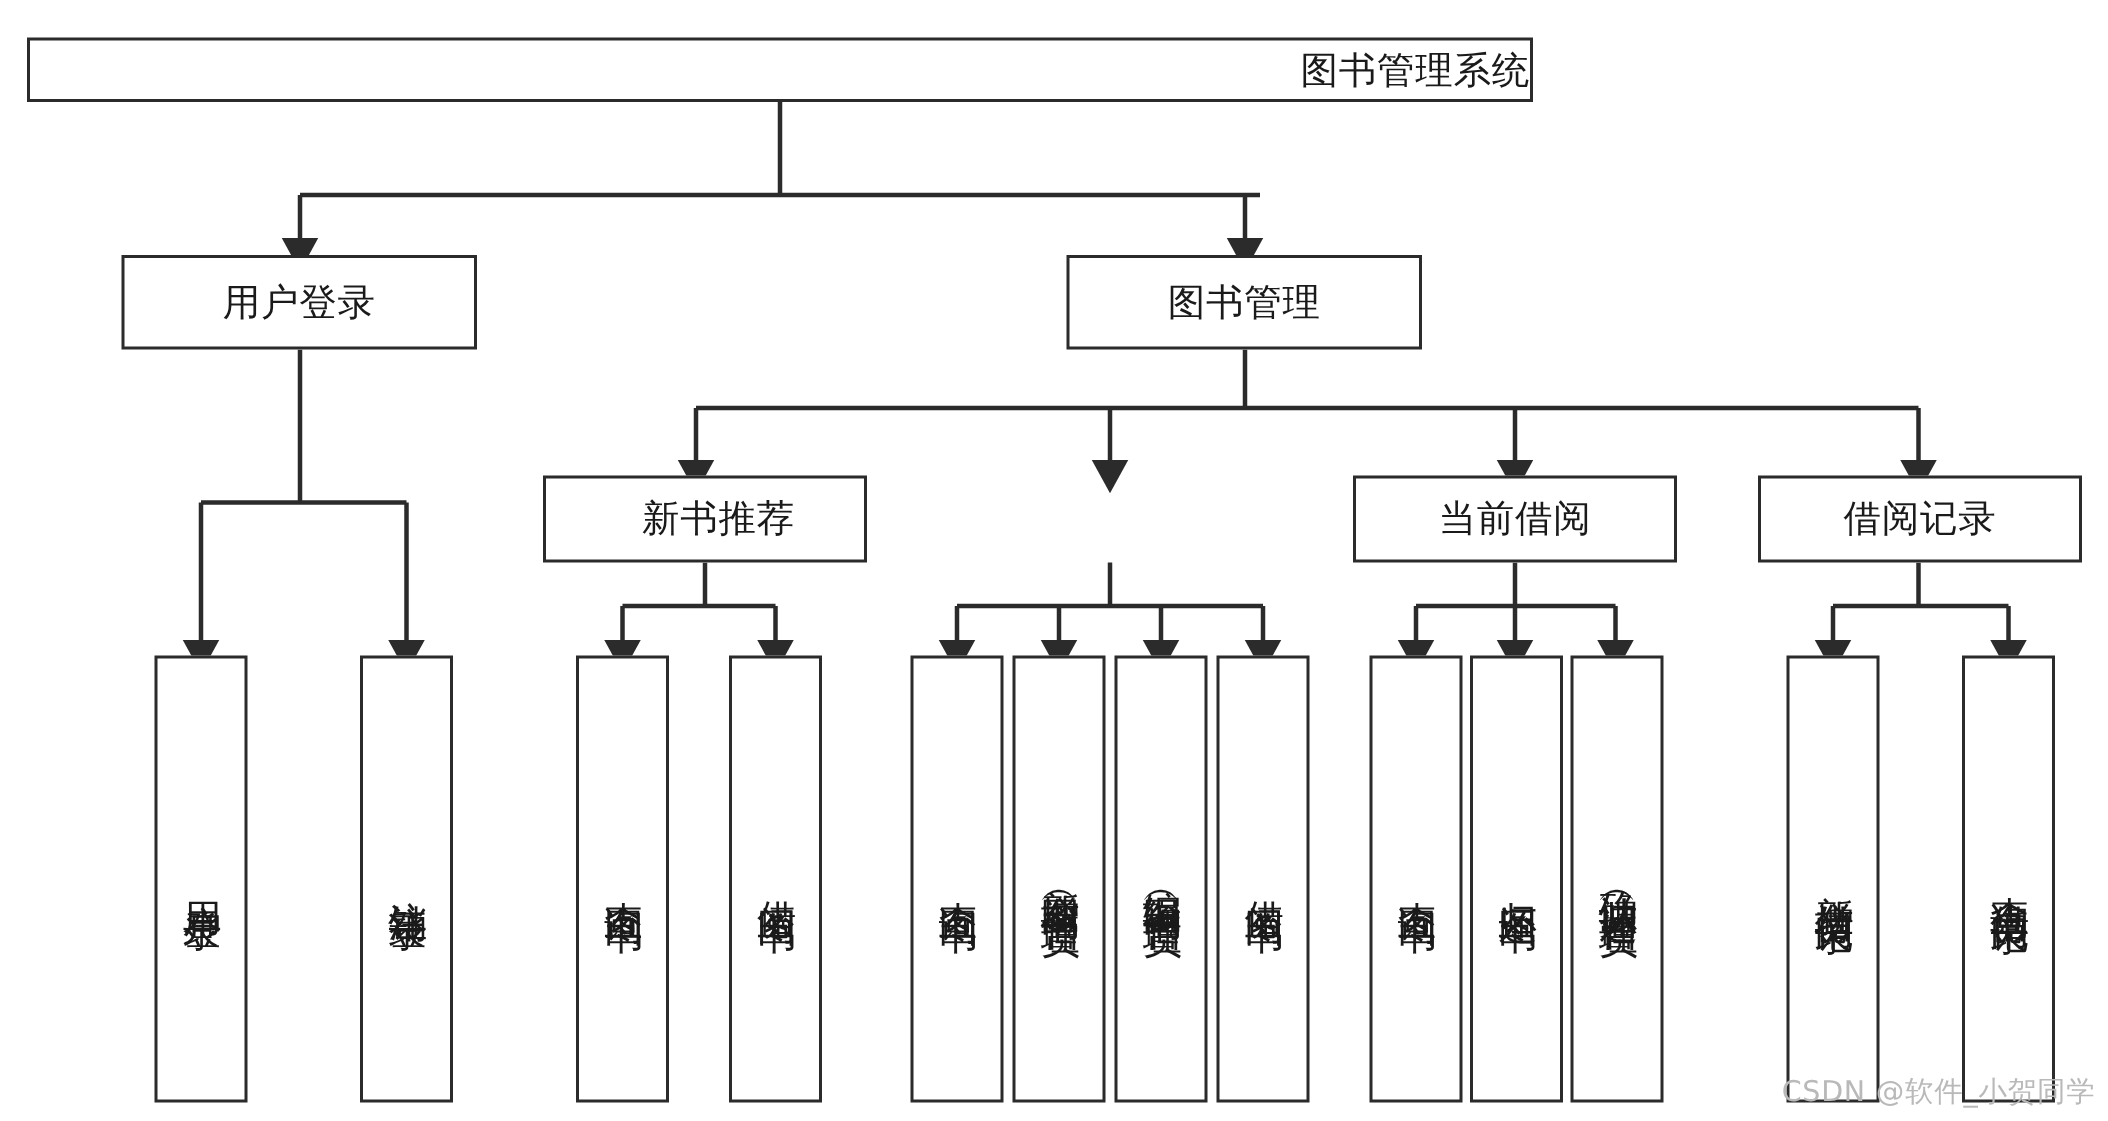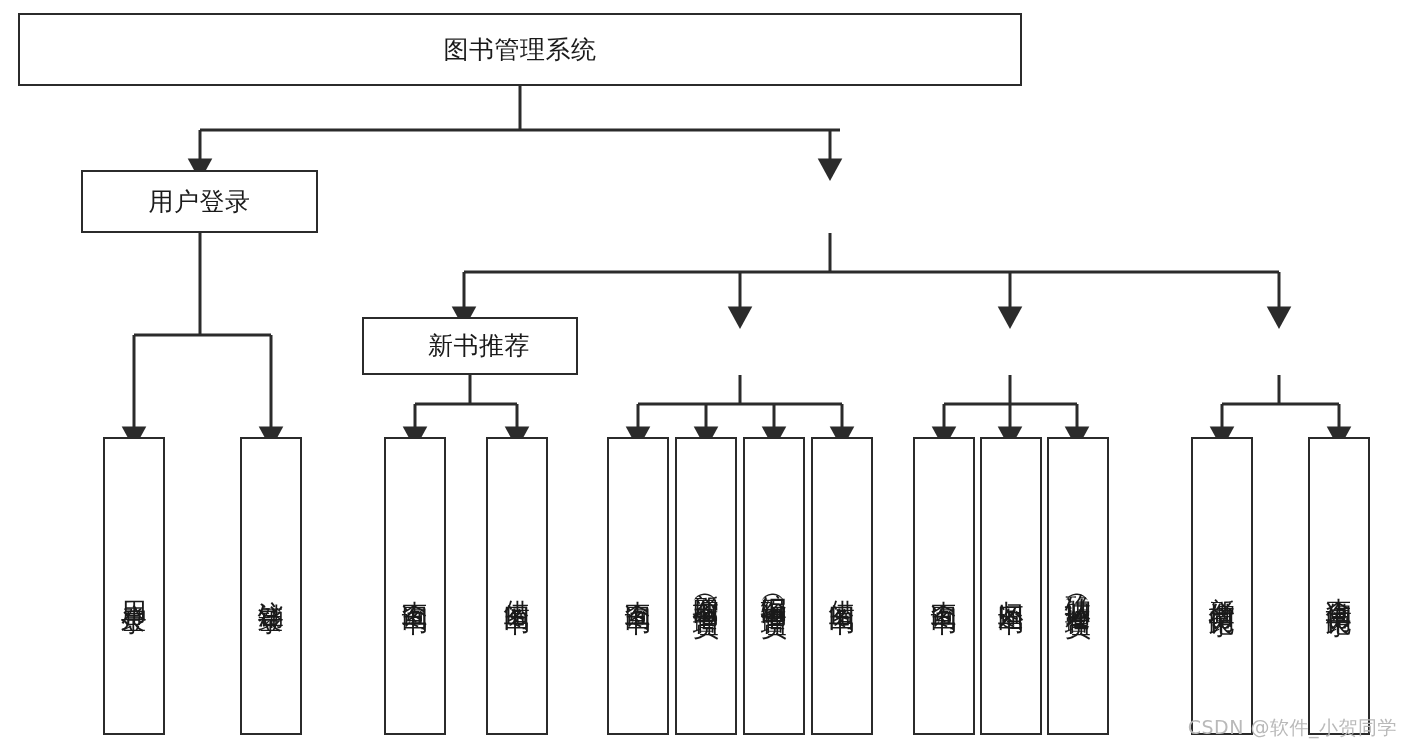--- a/index.html
+++ b/index.html
@@ -122,35 +122,44 @@
       <path d="M1077,404 L1077,430" marker-end="url(#arrow)"></path>
 
       <path d="M1279,375 L1279,404"></path>
       <path d="M1222,404 L1339,404"></path>
       <path d="M1222,404 L1222,430" marker-end="url(#arrow)"></path>
       <path d="M1339,404 L1339,430" marker-end="url(#arrow)"></path>
 
     </g>
   </svg>
 
-  <div class="node root horiz" style="left:18px; top:13px; width:1004px; height:73px;">
+  <div class="node root horiz" style="left:18px; top:25px; width:1004px; height:43px;justify-content:flex-end;">
     <span class="node-label">图书管理系统</span>
   </div>
 
   <div class="node horiz" style="left:81px; top:170px; width:237px; height:63px;">
     <span class="node-label">用户登录</span>
   </div>
 
+  <div class="node horiz" style="left:711px; top:170px; width:237px; height:63px;">
+    <span class="node-label">图书管理</span>
+  </div>
 
   <div class="node horiz" style="left:362px; top:317px; width:216px; height:58px;padding-left:18px;">
     <span class="node-label">新书推荐</span>
   </div>
 
 
-
+  <div class="node horiz" style="left:902px; top:317px; width:216px; height:58px;">
+    <span class="node-label">当前借阅</span>
+  </div>
+
+  <div class="node horiz" style="left:1172px; top:317px; width:216px; height:58px;">
+    <span class="node-label">借阅记录</span>
+  </div>
 
   <div class="node leaf" style="left:103px; top:437px; width:62px; height:298px;">
     <span class="node-label">用户登录</span>
   </div>
 
   <div class="node leaf" style="left:240px; top:437px; width:62px; height:298px;">
     <span class="node-label">注销登录</span>
   </div>
 
   <div class="node leaf" style="left:384px; top:437px; width:62px; height:298px;">

